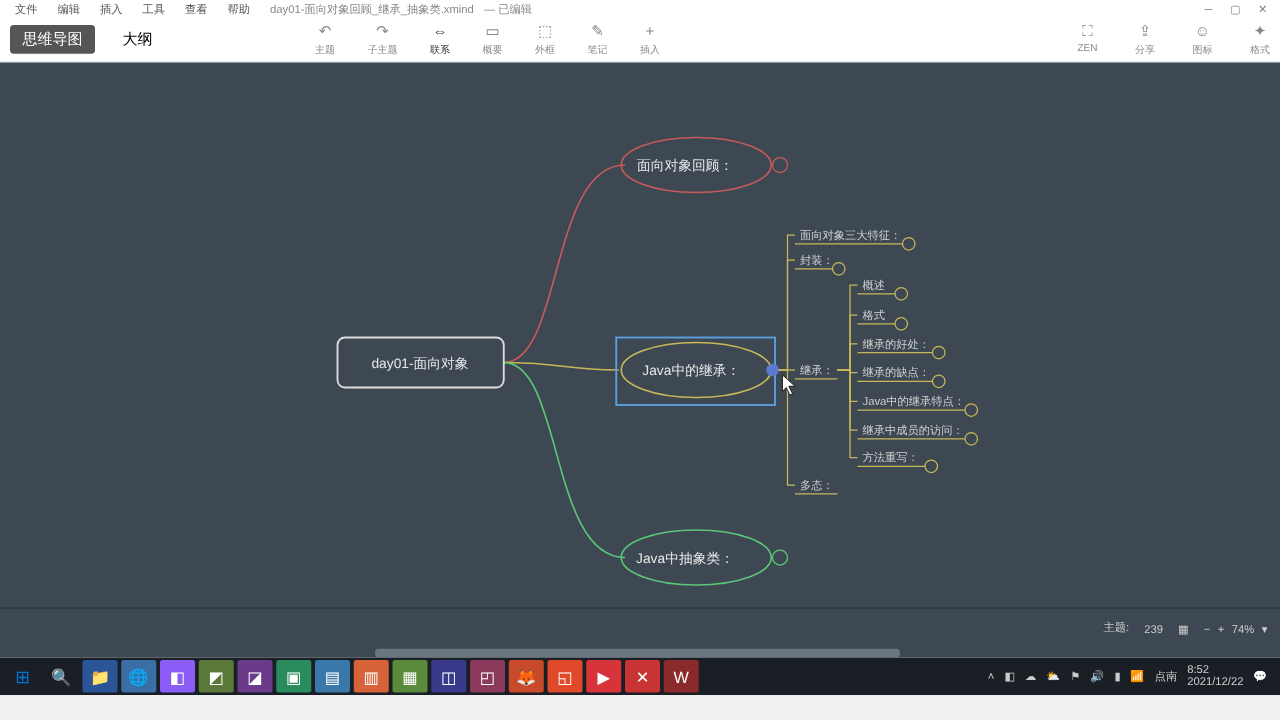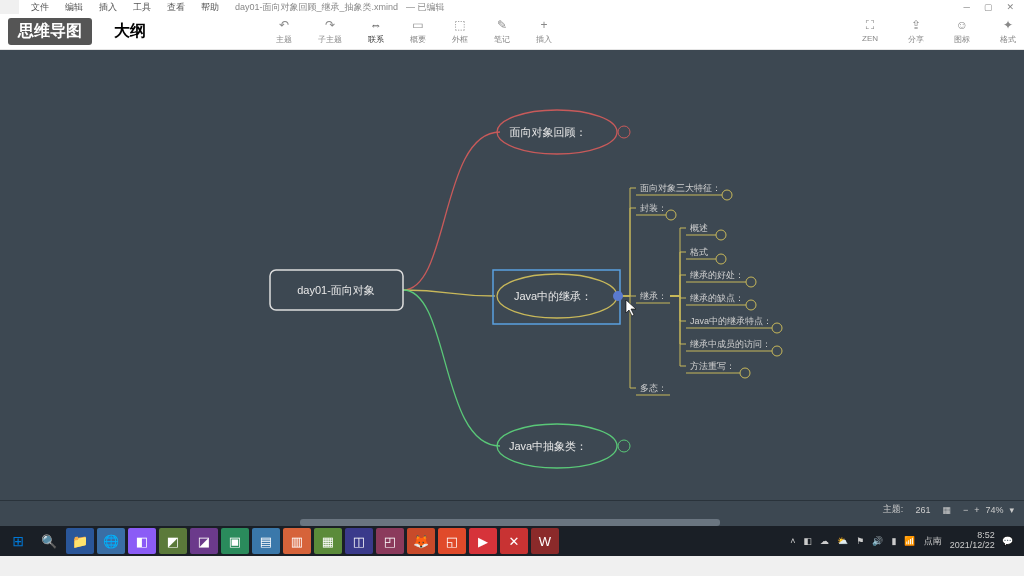--- a/index.html
+++ b/index.html
@@ -1,28 +1,28 @@
 <!DOCTYPE html>
 <html><head>
 <meta charset="utf-8">
 <style>
 * { margin: 0; padding: 0; box-sizing: border-box; font-family: "Microsoft YaHei", sans-serif; }
 body { width: 1024px; height: 576px; overflow: hidden; background: #f0f0f0; }
 
 
-.titlebar { height: 14px; background: #fff; display: flex; align-items: center; font-size: 9px; color: #555; padding: 0 4px; margin-left: 19px; }
+.titlebar { height: 14px; background: #fff; display: flex; align-items: center; font-size: 9px; color: #555; padding: 0 4px; }
 .titlebar .menu-item { padding: 0 8px; cursor: pointer; }
 .titlebar .filename { margin-left: 8px; color: #888; }
 .titlebar .winctl { margin-left: auto; display: flex; gap: 14px; padding-right: 6px; color: #888; }
 .titlebar .winctl span { cursor: pointer; font-size: 9px; }
 
 
 .toolbar { height: 36px; background: #fff; border-bottom: 1px solid #e5e5e5; display: flex; align-items: center; padding: 0 8px; }
 .view-tabs { display: flex; gap: 12px; align-items: center; }
-.view-tab { font-size: 16px; padding: 3px 10px; border-radius: 3px; cursor: pointer; font-weight: bold; }
+.view-tab { font-size: 12px; padding: 3px 10px; border-radius: 3px; cursor: pointer; }
 .view-tab.active { background: #555; color: #fff; }
 .tool-group { display: flex; gap: 26px; margin-left: 120px; }
 .tool-btn { display: flex; flex-direction: column; align-items: center; font-size: 8px; color: #888; cursor: pointer; gap: 2px; }
 .tool-btn.active { color: #333; }
 .tool-icon { width: 16px; height: 14px; display: flex; align-items: center; justify-content: center; font-size: 12px; }
 .tool-right { margin-left: auto; display: flex; gap: 30px; }
 
 
 .canvas { position: relative; height: 476px; background: #3d4852; overflow: hidden; }
 svg.map { position: absolute; inset: 0; width: 100%; height: 100%; }
@@ -32,21 +32,21 @@
 .statusbar .zoom-ctl { display: flex; gap: 6px; align-items: center; }
 .statusbar .zoom-ctl span { cursor: pointer; }
 .scrollbar-h { position: absolute; bottom: 0; left: 300px; width: 420px; height: 7px; background: #6a7580; border-radius: 3px; }
 
 
 .taskbar { height: 30px; background: #1a1f26; display: flex; align-items: center; padding: 0 4px; gap: 3px; }
 .task-icon { width: 28px; height: 26px; display: flex; align-items: center; justify-content: center; font-size: 13px; cursor: pointer; border-radius: 2px; color: #fff; }
 .task-icon.start { color: #0078d7; font-size: 14px; }
 .task-spacer { flex: 1; }
 .tray { display: flex; align-items: center; gap: 8px; color: #ccc; font-size: 9px; padding-right: 6px; }
-.tray .clock { text-align: right; line-height: 1.1; font-size: 9px; }
+.tray .clock { line-height: 1.1; font-size: 9px; }
 
 
 .node-text { fill: #e8e8e8; font-size: 11px; }
 .node-text-sm { fill: #d0d0d0; font-size: 9px; }
 .badge { fill: #3d4852; font-size: 8px; }
 </style>
 </head>
 <body>
 
 <div class="titlebar">
@@ -213,23 +213,23 @@
     <g>
         <text x="690" y="319" class="node-text-sm">方法重写：</text>
         <line x1="686" y1="323" x2="740" y2="323" stroke="#c8b85a"></line>
         <circle cx="745" cy="323" r="5" fill="none" stroke="#c8b85a"></circle>
         <text x="745" y="326" text-anchor="middle" class="badge" fill="#c8b85a">9</text>
       </g>
 
     <path d="M626 250 l0 13 l3 -3 l3 6 l2 -1 l-3 -6 l5 0 z" fill="#fff" stroke="#000" stroke-width="0.6"></path>
   </svg>
   <div class="scrollbar-h"></div>
-  <div class="statusbar" style="position:absolute;bottom:8px;right:0;left:0;height:18px;background:transparent;">
+  <div class="statusbar" style="position:absolute;bottom:8px;right:0;left:0;height:32px;background:transparent;">
     <span>主题:</span>
-    <span>261</span>
+    <span>239</span>
     <span>▦</span>
     <div class="zoom-ctl">
       <span>−</span>
       <span>+</span>
       <span>74%</span>
       <span>▾</span>
     </div>
   </div>
 </div>
 

